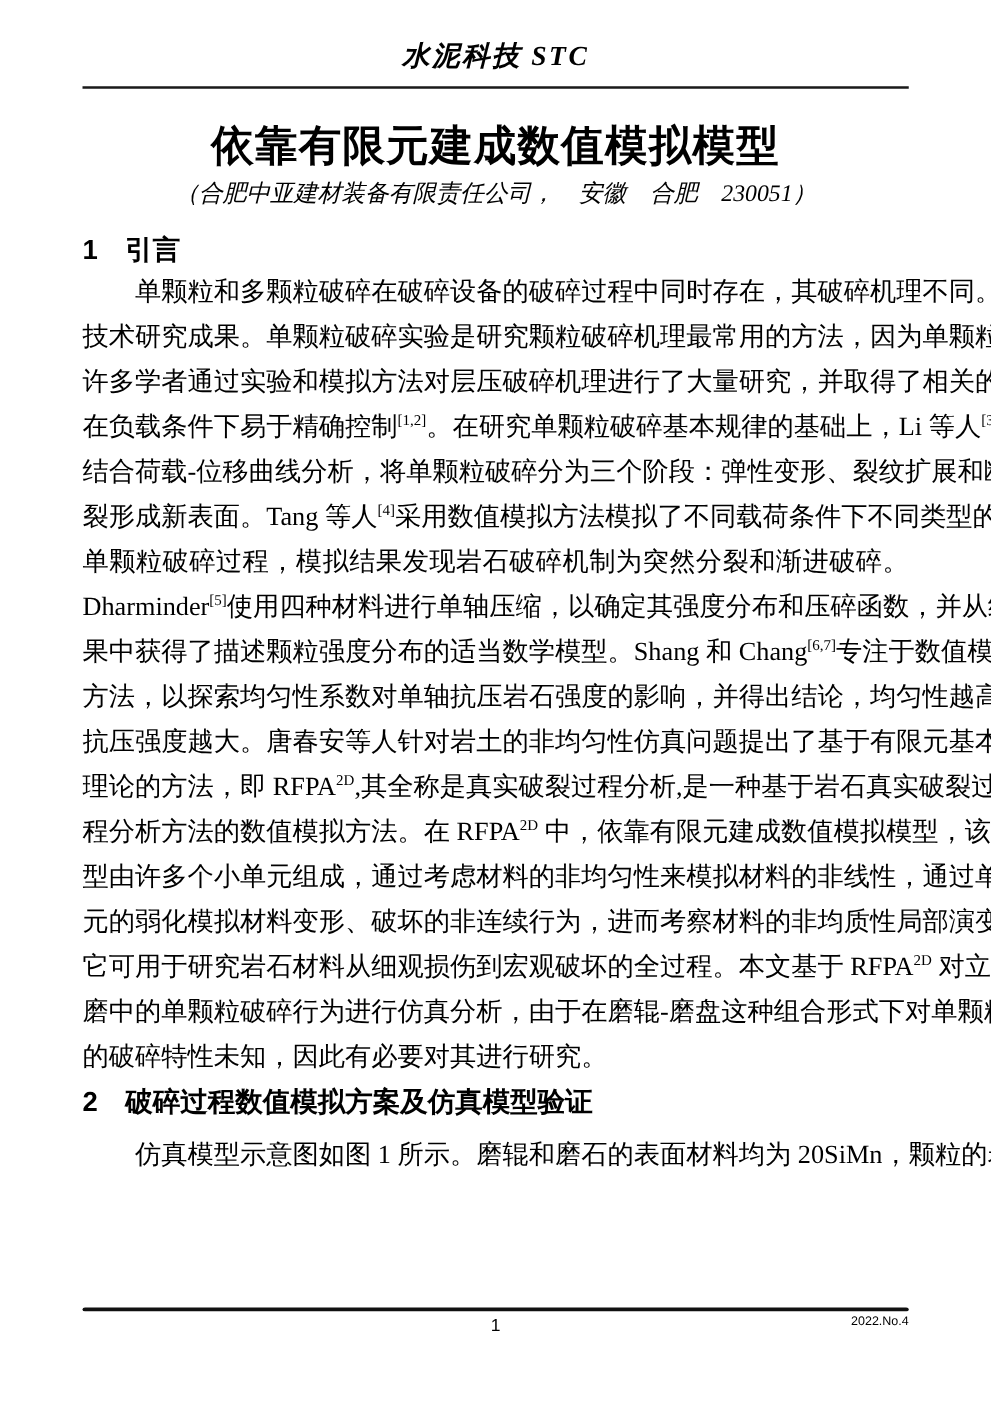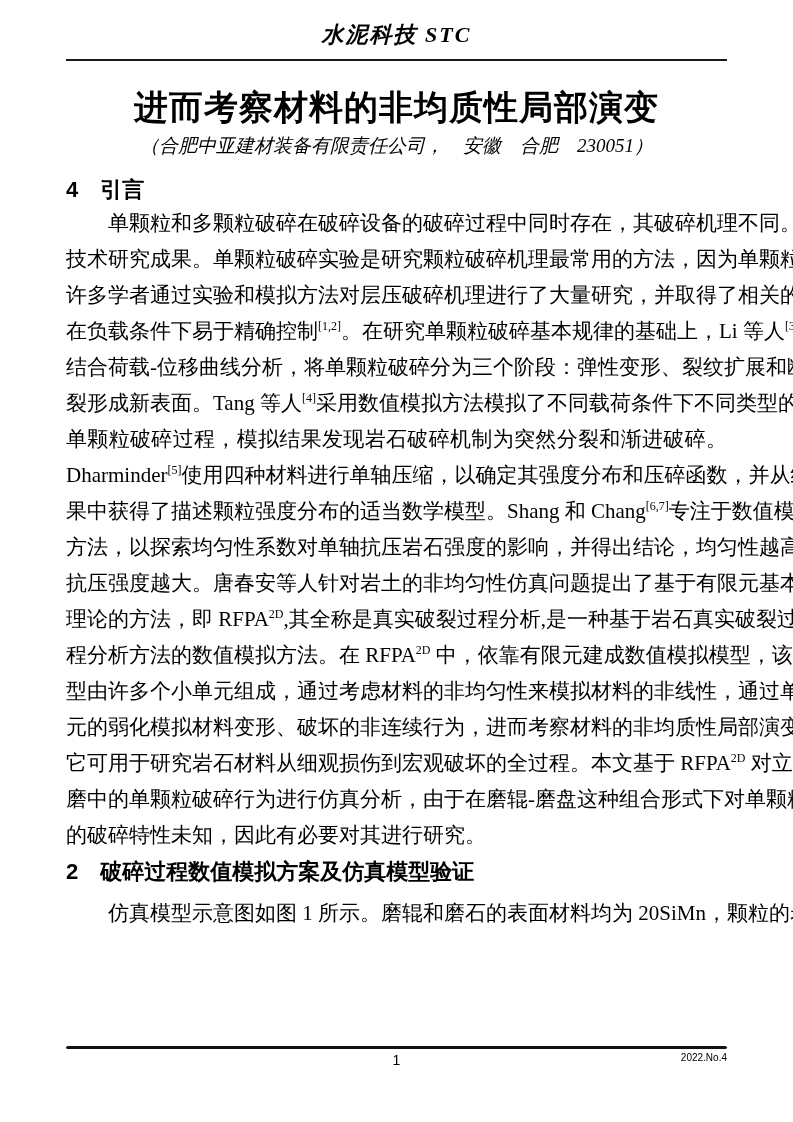--- a/index.html
+++ b/index.html
@@ -9,21 +9,21 @@
     height: 1122px;
     background: #ffffff;
     color: #000000;
     font-family: "Liberation Serif", serif;
     overflow: hidden;
   }
   .margins { padding: 0 66px; }
 
   
   .journal-header {
-    padding-top: 20px;
+    padding-top: 30px;
     text-align: center;
     font-size: 22px;
     font-style: italic;
     font-weight: 600;
     letter-spacing: 2px;
     font-family: "Liberation Serif", serif;
   }
   .header-rule {
     margin: 9px 66px 0 66px;
     border: none;
@@ -115,24 +115,24 @@
 </style>
 </head>
 <body>
 
 <div class="page">
 
   <div class="journal-header">水泥科技 STC</div>
   <hr class="header-rule">
 
   <div class="margins">
-    <div class="article-title">进而考察材料的非均质性局部演变</div>
+    <div class="article-title">依靠有限元建成数值模拟模型</div>
     <div class="article-affiliation">（合肥中亚建材装备有限责任公司，　安徽　合肥　230051）</div>
 
-    <h2 class="section-heading first">4　引言</h2>
+    <h2 class="section-heading first">1　引言</h2>
 
     <div class="paragraph">
         <div class="line indent">单颗粒和多颗粒破碎在破碎设备的破碎过程中同时存在，其破碎机理不同。</div>
         <div class="line">技术研究成果。单颗粒破碎实验是研究颗粒破碎机理最常用的方法，因为单颗粒</div>
         <div class="line">许多学者通过实验和模拟方法对层压破碎机理进行了大量研究，并取得了相关的</div>
         <div class="line">在负载条件下易于精确控制<sup>[1,2]</sup>。在研究单颗粒破碎基本规律的基础上，Li 等人<sup>[3]</sup></div>
         <div class="line">结合荷载-位移曲线分析，将单颗粒破碎分为三个阶段：弹性变形、裂纹扩展和断</div>
         <div class="line">裂形成新表面。Tang 等人<sup>[4]</sup>采用数值模拟方法模拟了不同载荷条件下不同类型的</div>
         <div class="line">单颗粒破碎过程，模拟结果发现岩石破碎机制为突然分裂和渐进破碎。</div>
         <div class="line">Dharminder<sup>[5]</sup>使用四种材料进行单轴压缩，以确定其强度分布和压碎函数，并从结</div>

